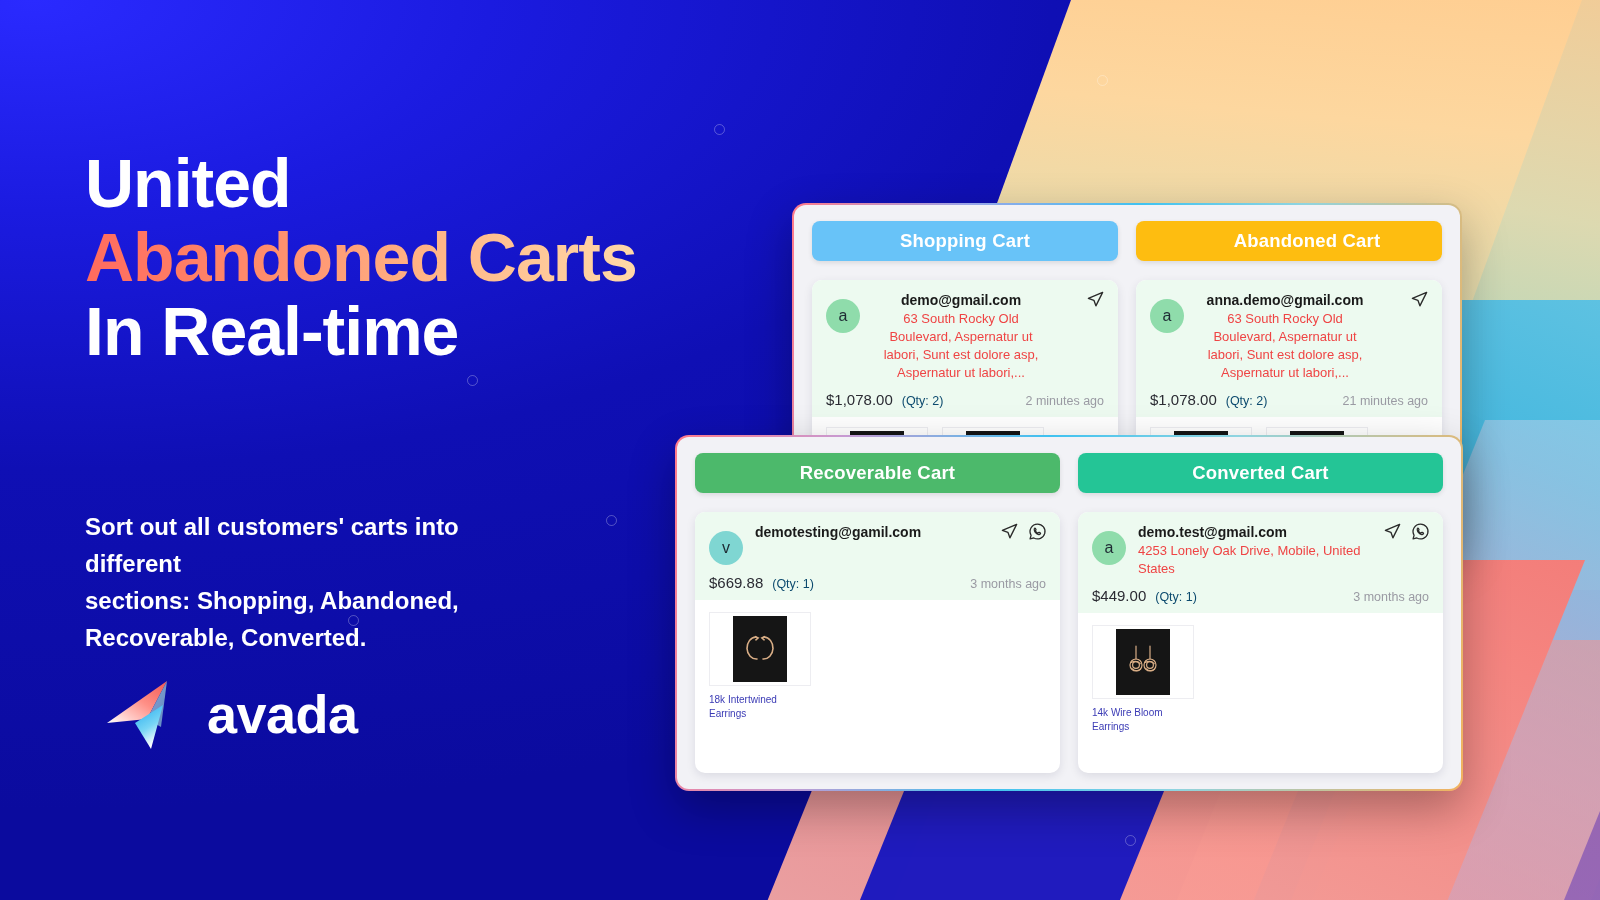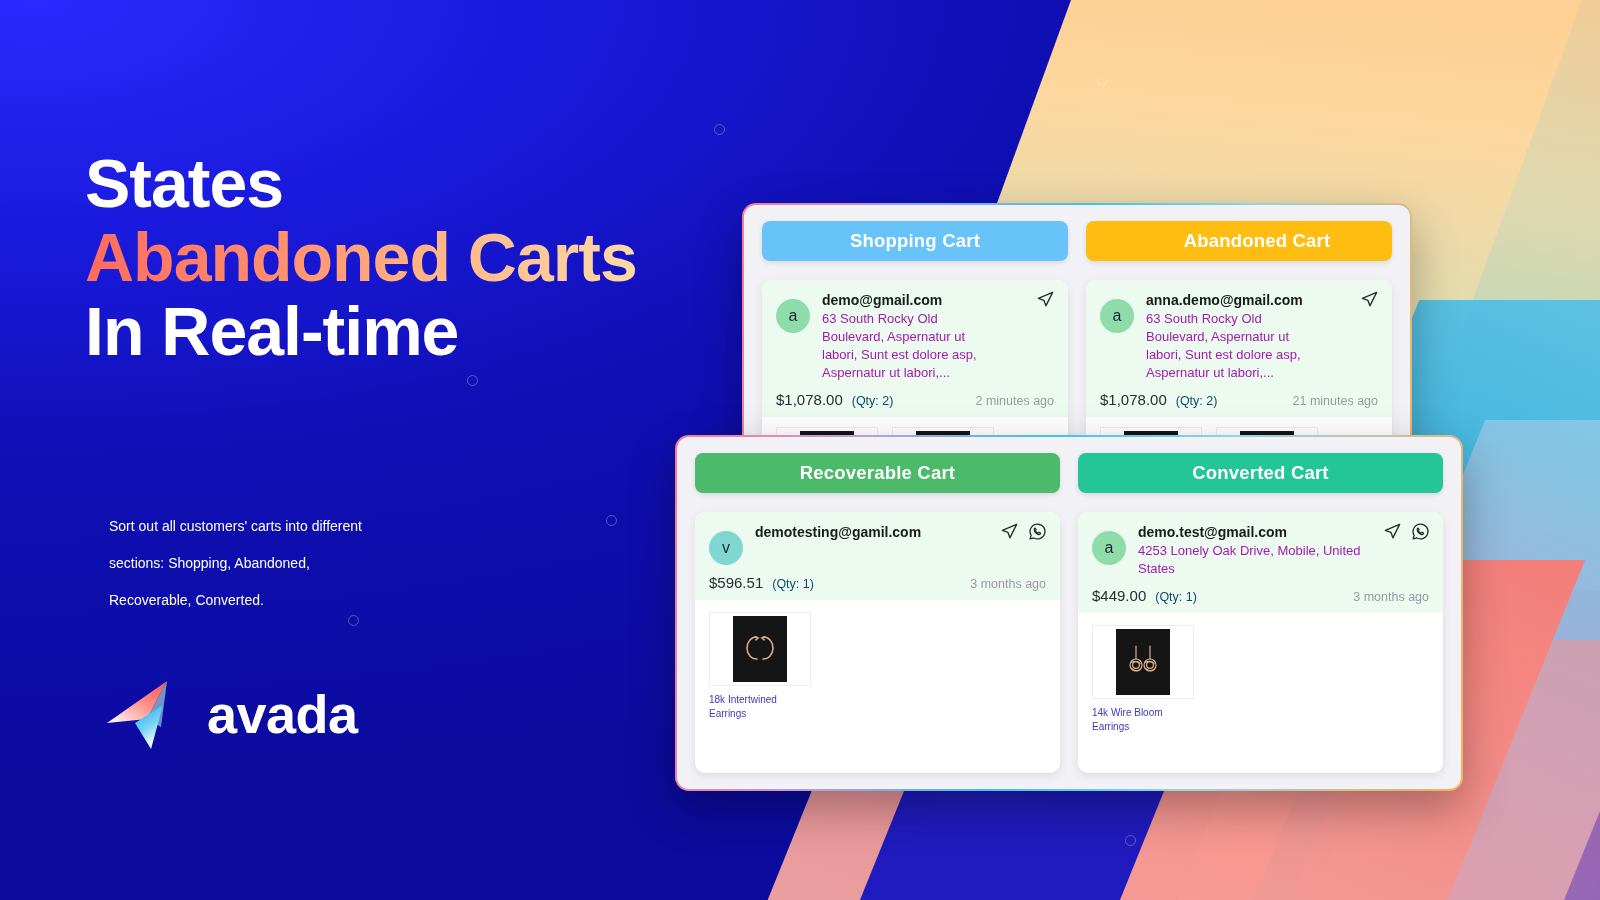--- a/index.html
+++ b/index.html
@@ -79,40 +79,41 @@
     font-size:68px; line-height:74px; font-weight:700;
     color:#ffffff; letter-spacing:-1px;
   }
   .hl-accent {
     background:linear-gradient(90deg,#ff6b5e 0%, #ff8c6b 32%, #ffb486 62%, #ffd9a8 100%);
     -webkit-background-clip:text; background-clip:text;
     -webkit-text-fill-color:transparent; color:transparent;
   }
   .subcopy {
     position:absolute; top:508px; left:0; width:470px;
-    font-size:14px; line-height:37px; color:#ffffff; font-weight:400;margin-left:24px;
+    font-size:24px; line-height:37px; color:#ffffff; font-weight:700;
   }
   .logo-wrap { position:absolute; top:675px; left:20px; display:flex; align-items:center; gap:14px;text-align:center; }
   .logo-text { font-size:54px; font-weight:600; color:#fff; letter-spacing:-.5px; line-height:1; }
 
   
   .panel {
     position:absolute;
     background:#f2f2f6;
     border-radius:14px;
     box-shadow:0 18px 46px rgba(0,0,0,.30);
     padding:2px;
   }
   .panel-back {
-    left:742px; top:203px; width:670px; height:342px;
+    left:792px; top:203px; width:670px; height:342px;
     background:
       linear-gradient(#f2f2f6,#f2f2f6) padding-box,
       linear-gradient(100deg,#ff7a8a 0%, #9ba6e8 24%, #3fc2f0 48%, #8fd4e0 70%, #f2b25e 100%) border-box;
     border:2px solid transparent;
     overflow:hidden;
+    text-align:center;
   }
   .panel-front {
     left:675px; top:435px; width:788px; height:356px;
     background:
       linear-gradient(#f2f2f6,#f2f2f6) padding-box,
       linear-gradient(100deg,#ff7a8a 0%, #c79ad2 20%, #3fc2f0 44%, #8fd4e0 66%, #f2b25e 100%) border-box;
     border:2px solid transparent;
     overflow:hidden;
   }
   .panel-inner { position:relative; width:100%; height:100%; padding:14px 16px; display:flex; gap:18px; }
@@ -140,21 +141,21 @@
   .head-row { display:flex; align-items:flex-start; gap:12px; }
   .avatar {
     width:34px; height:34px; border-radius:50%;
     display:flex; align-items:center; justify-content:center;
     font-size:16px; color:#1e2a33; flex:0 0 34px; margin-top:8px;
   }
   .av-green { background:#8fdcab; }
   .av-teal  { background:#7fd6d2; }
   .head-txt { min-width:0; flex:1; padding-right:54px; }
   .email { font-size:14px; font-weight:700; color:#1a1a1a; line-height:19px; }
-  .addr  { font-size:13px; color:#a21caf; line-height:18px; }
+  .addr  { font-size:13px; color:#ef4444; line-height:18px; }
   .icons { position:absolute; right:13px; top:10px; display:flex; gap:9px; }
   .ic { width:19px; height:19px; }
   .meta {
     display:flex; align-items:baseline; margin-top:9px;
   }
   .price { font-size:15px; color:#2b2b33; }
   .qty { font-size:12.5px; color:#0c4a6e; margin-left:9px; }
   .ago { font-size:12.5px; color:#9a9aa3; margin-left:auto; }
 
   .prod-area { padding:12px 14px 14px 14px; background:#fff; }
@@ -190,21 +191,21 @@
   <div class="ring" style="left:714px; top:124px;"></div>
   <div class="ring" style="left:1097px; top:75px;"></div>
   <div class="ring" style="left:467px; top:375px;"></div>
   <div class="ring" style="left:606px; top:515px;"></div>
   <div class="ring" style="left:348px; top:615px;"></div>
   <div class="ring" style="left:1125px; top:835px;"></div>
 </div>
 
 <div class="left">
   <h1 class="headline">
-    <span>States</span><br>
+    <span>United</span><br>
     <span class="hl-accent">Abandoned Carts</span><br>
     <span>In Real-time</span>
   </h1>
 
   <p class="subcopy">
     <span>Sort out all customers' carts into different</span><br>
     <span>sections: Shopping, Abandoned,</span><br>
     <span>Recoverable, Converted.</span>
   </p>
 
@@ -337,21 +338,21 @@
             </svg>
           </div>
           <div class="head-row">
             <div class="avatar av-teal">v</div>
             <div class="head-txt">
               <div class="email">demotesting@gamil.com</div>
               <div class="addr"></div>
             </div>
           </div>
           <div class="meta">
-            <span class="price">$596.51</span>
+            <span class="price">$669.88</span>
             <span class="qty">(Qty: 1)</span>
             <span class="ago">3 months ago</span>
           </div>
         </div>
 
         <div class="prod-area">
           <div class="prod">
             <div class="thumb">
               <div class="thumb-in">
                 <svg width="42" height="34" viewBox="0 0 42 34" fill="none" stroke="#d9ae86" stroke-width="1.6" stroke-linecap="round">

